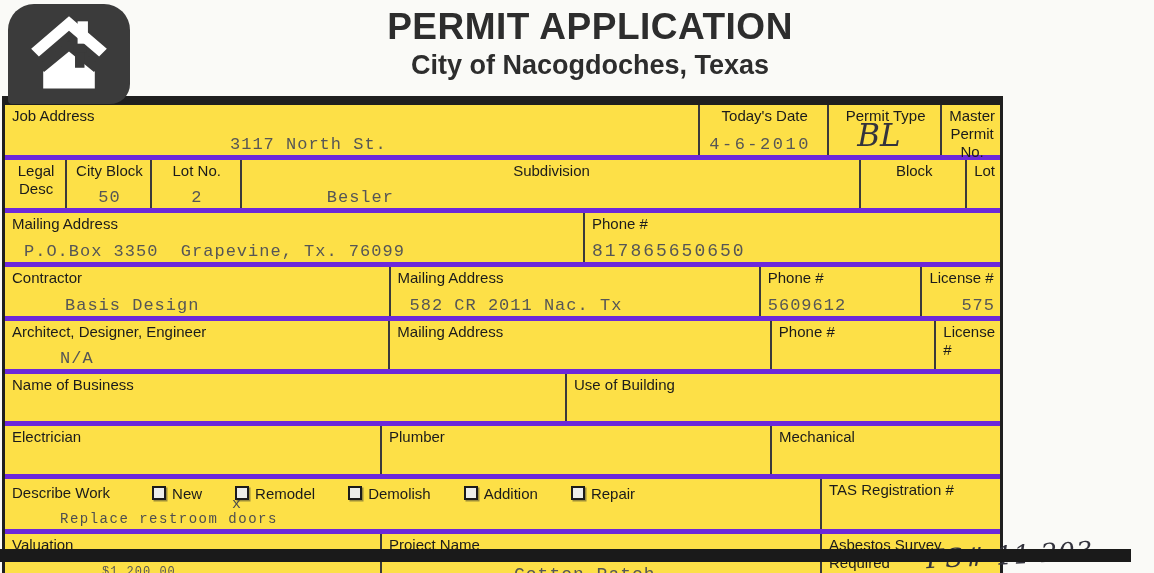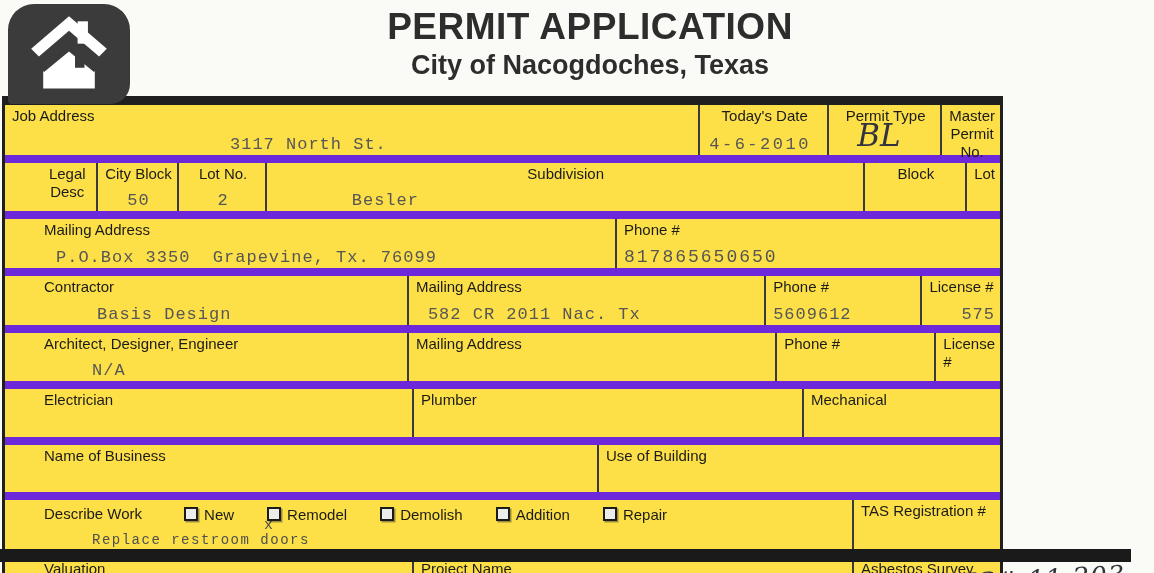--- a/index.html
+++ b/index.html
@@ -8,21 +8,21 @@
   
   .logo{position:absolute;left:8px;top:4px;width:122px;height:100px;background:#3b3b3b;
         border-radius:26px 26px 20px 4px;z-index:3;display:flex;align-items:center;justify-content:center;}
   .hdr{position:absolute;left:150px;top:6px;width:880px;text-align:center;z-index:2;}
   .title{font-size:37px;font-weight:bold;letter-spacing:.5px;color:#2d2d2d;}
   .subtitle{font-size:27px;font-weight:bold;color:#2d2d2d;margin-top:2px;}
   
   .formtbl{position:absolute;left:2px;top:96px;width:1001px;box-sizing:border-box;
            border:3px solid #1f1f1f;border-top:9px solid #1f1f1f;background:#fde047;z-index:1;}
   .r{display:flex;}
-  .r + .r{border-top:8px solid #6d28d9;padding-left:32px;}
+  .r + .r{border-top:5px solid #6d28d9;}
   .c{position:relative;box-sizing:border-box;display:flex;flex-direction:column;
      padding:2px 5px 1px 7px;overflow:visible;}
   .c + .c{border-left:2px solid #3a3a3a;}
   .fx{flex:1;}
   .lbl{font-size:15px;line-height:1.2;color:#1b1b1b;}
   .ctr{text-align:center;}
   .val{font-family:"Liberation Mono","DejaVu Sans Mono",monospace;font-size:17px;color:#565656;
        letter-spacing:1px;margin-top:auto;white-space:pre;line-height:1.05;}
   .nowrap{width:max-content;}
   .hand{font-family:"DejaVu Serif",serif;font-style:italic;color:#33333d;}
@@ -162,38 +162,38 @@
         <span class="lbl">Mailing Address</span>
       </div>
       <div class="c" style="width:172px;">
         <span class="lbl">Phone #</span>
       </div>
       <div class="c fx">
         <span class="lbl">License #</span>
       </div>
     </div>
 
+    <div class="r" style="height:47px;">
+      <div class="c" style="width:560px;">
+        <span class="lbl">Name of Business</span>
+      </div>
+      <div class="c fx">
+        <span class="lbl">Use of Building</span>
+      </div>
+    </div>
+
     <div class="r" style="height:48px;">
       <div class="c" style="width:375px;">
         <span class="lbl">Electrician</span>
       </div>
       <div class="c" style="width:390px;">
         <span class="lbl">Plumber</span>
       </div>
       <div class="c fx">
         <span class="lbl">Mechanical</span>
-      </div>
-    </div>
-
-    <div class="r" style="height:47px;">
-      <div class="c" style="width:560px;">
-        <span class="lbl">Name of Business</span>
-      </div>
-      <div class="c fx">
-        <span class="lbl">Use of Building</span>
       </div>
     </div>
 
     <div class="r" style="height:50px;">
       <div class="c" style="width:815px;">
         <div class="dw-top">
           <span class="lbl">Describe Work</span>
           <span class="opt first">
             <span class="cbx"></span>
             <span>New</span>

